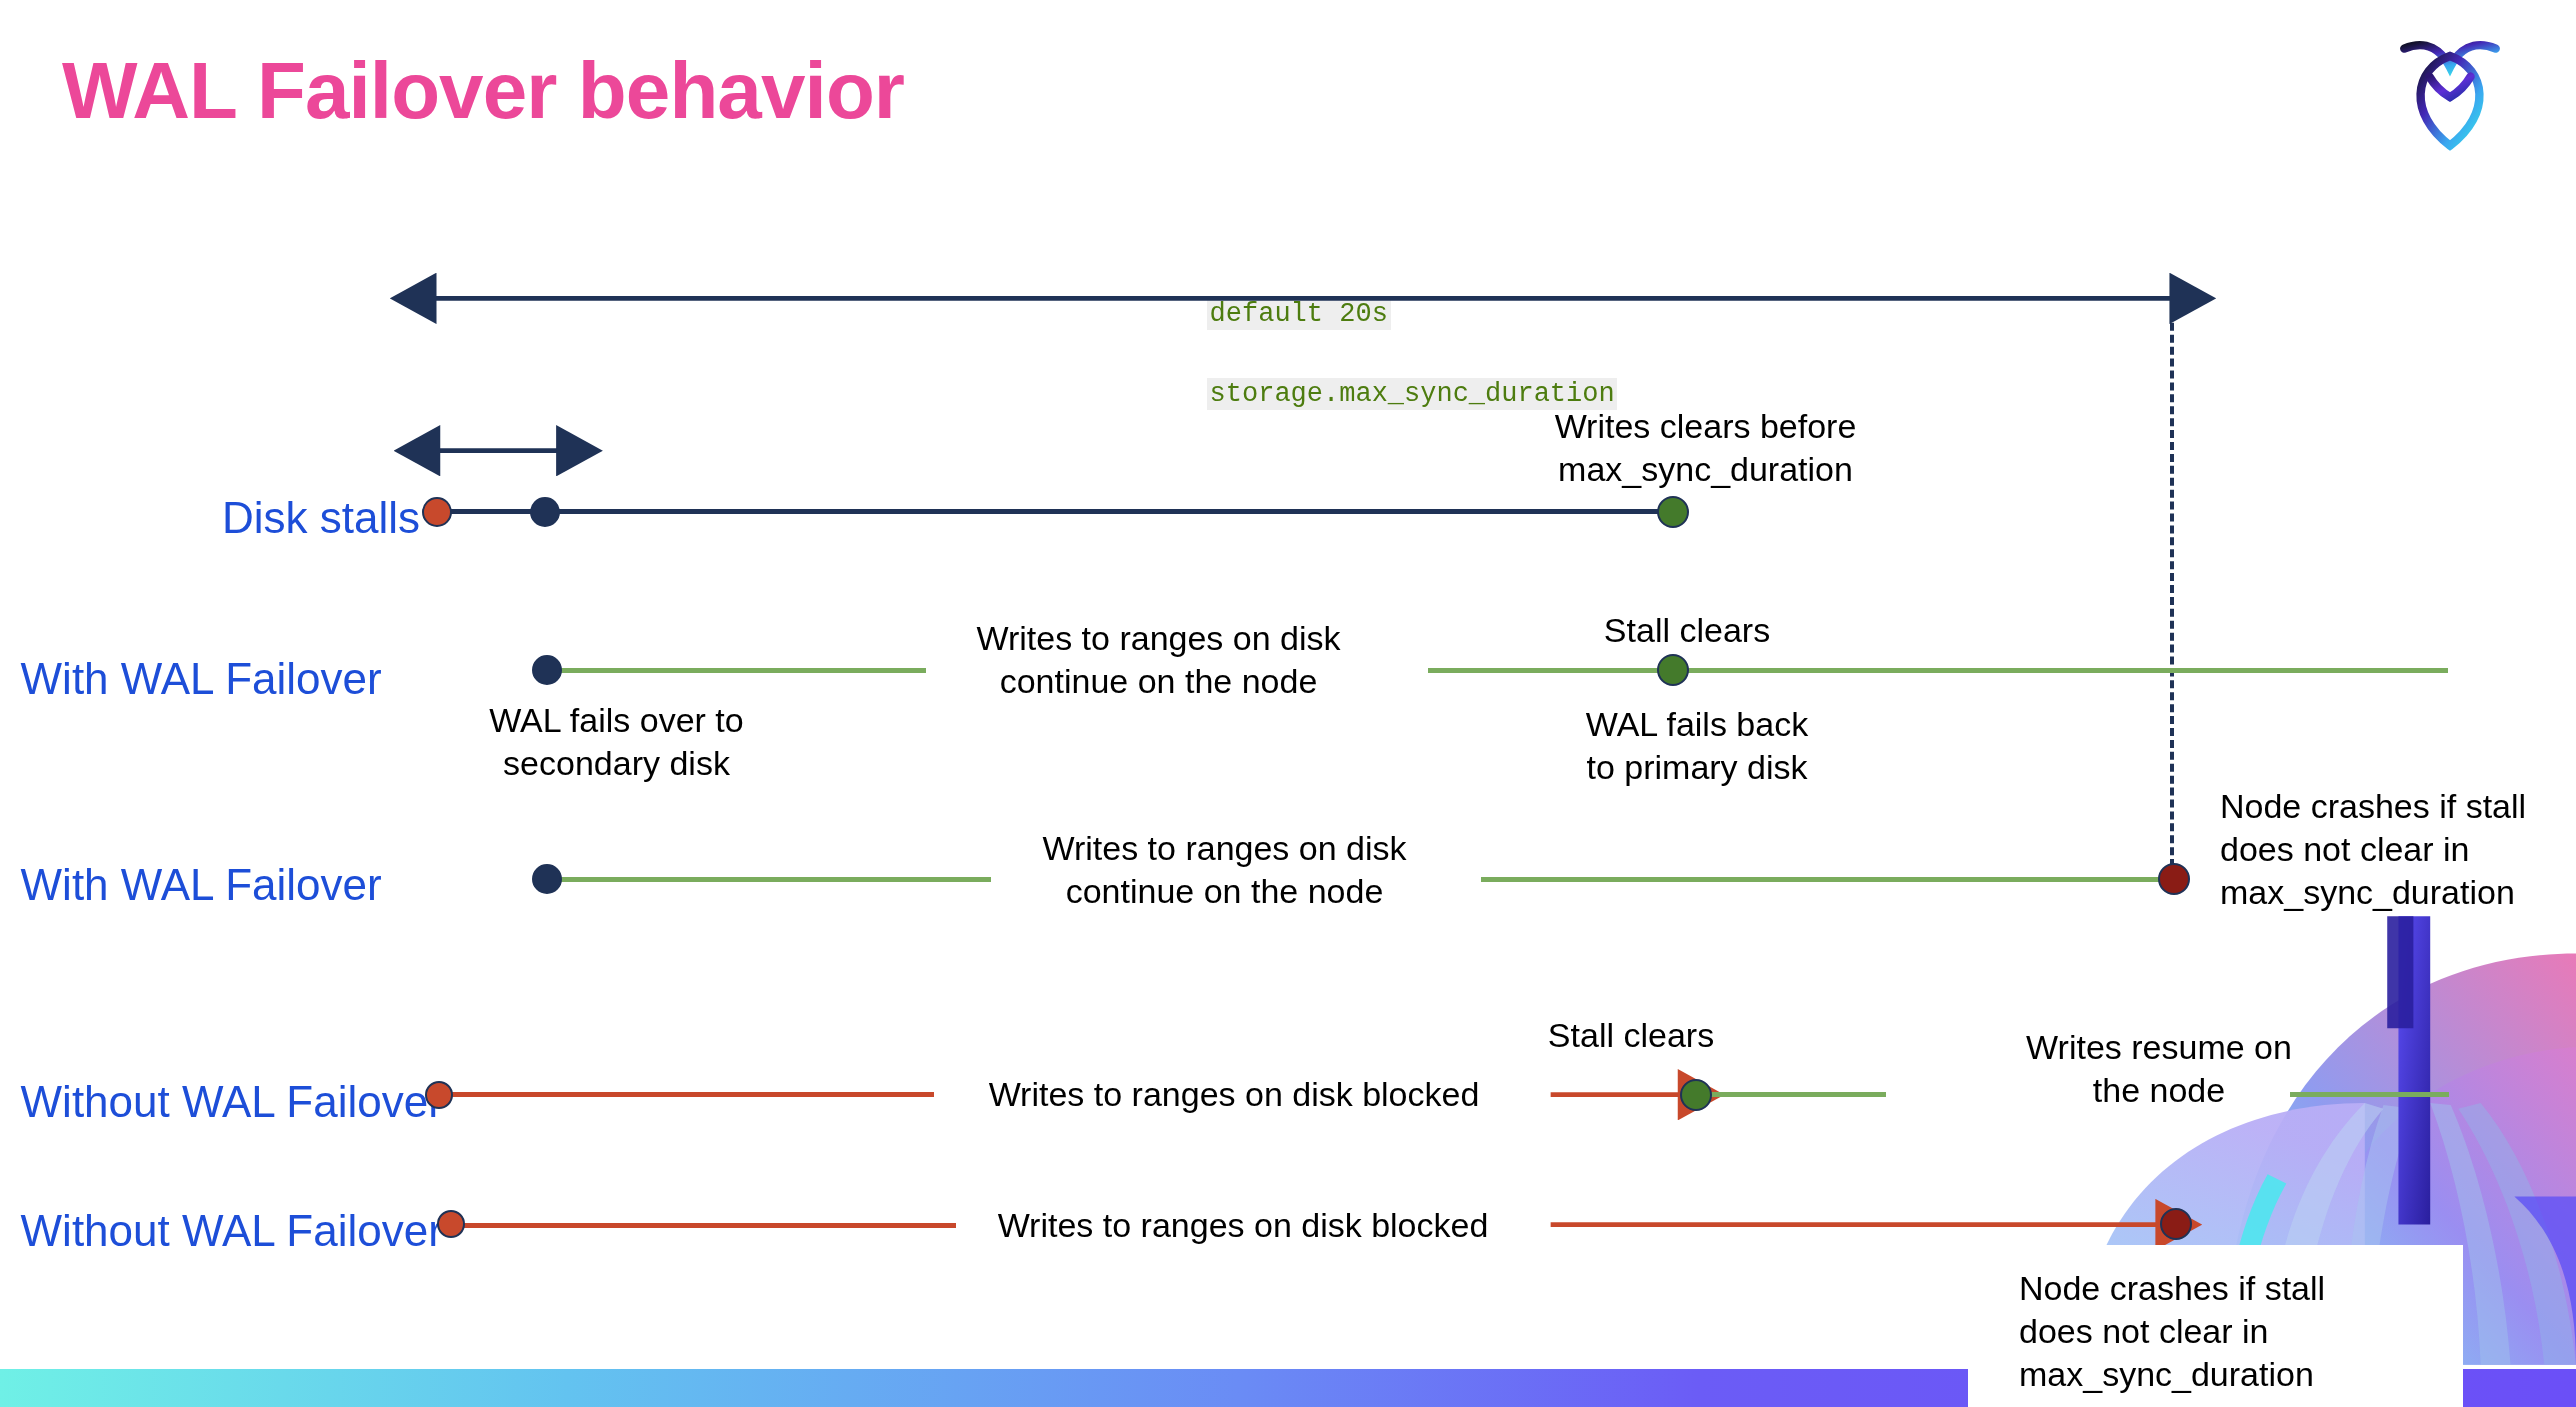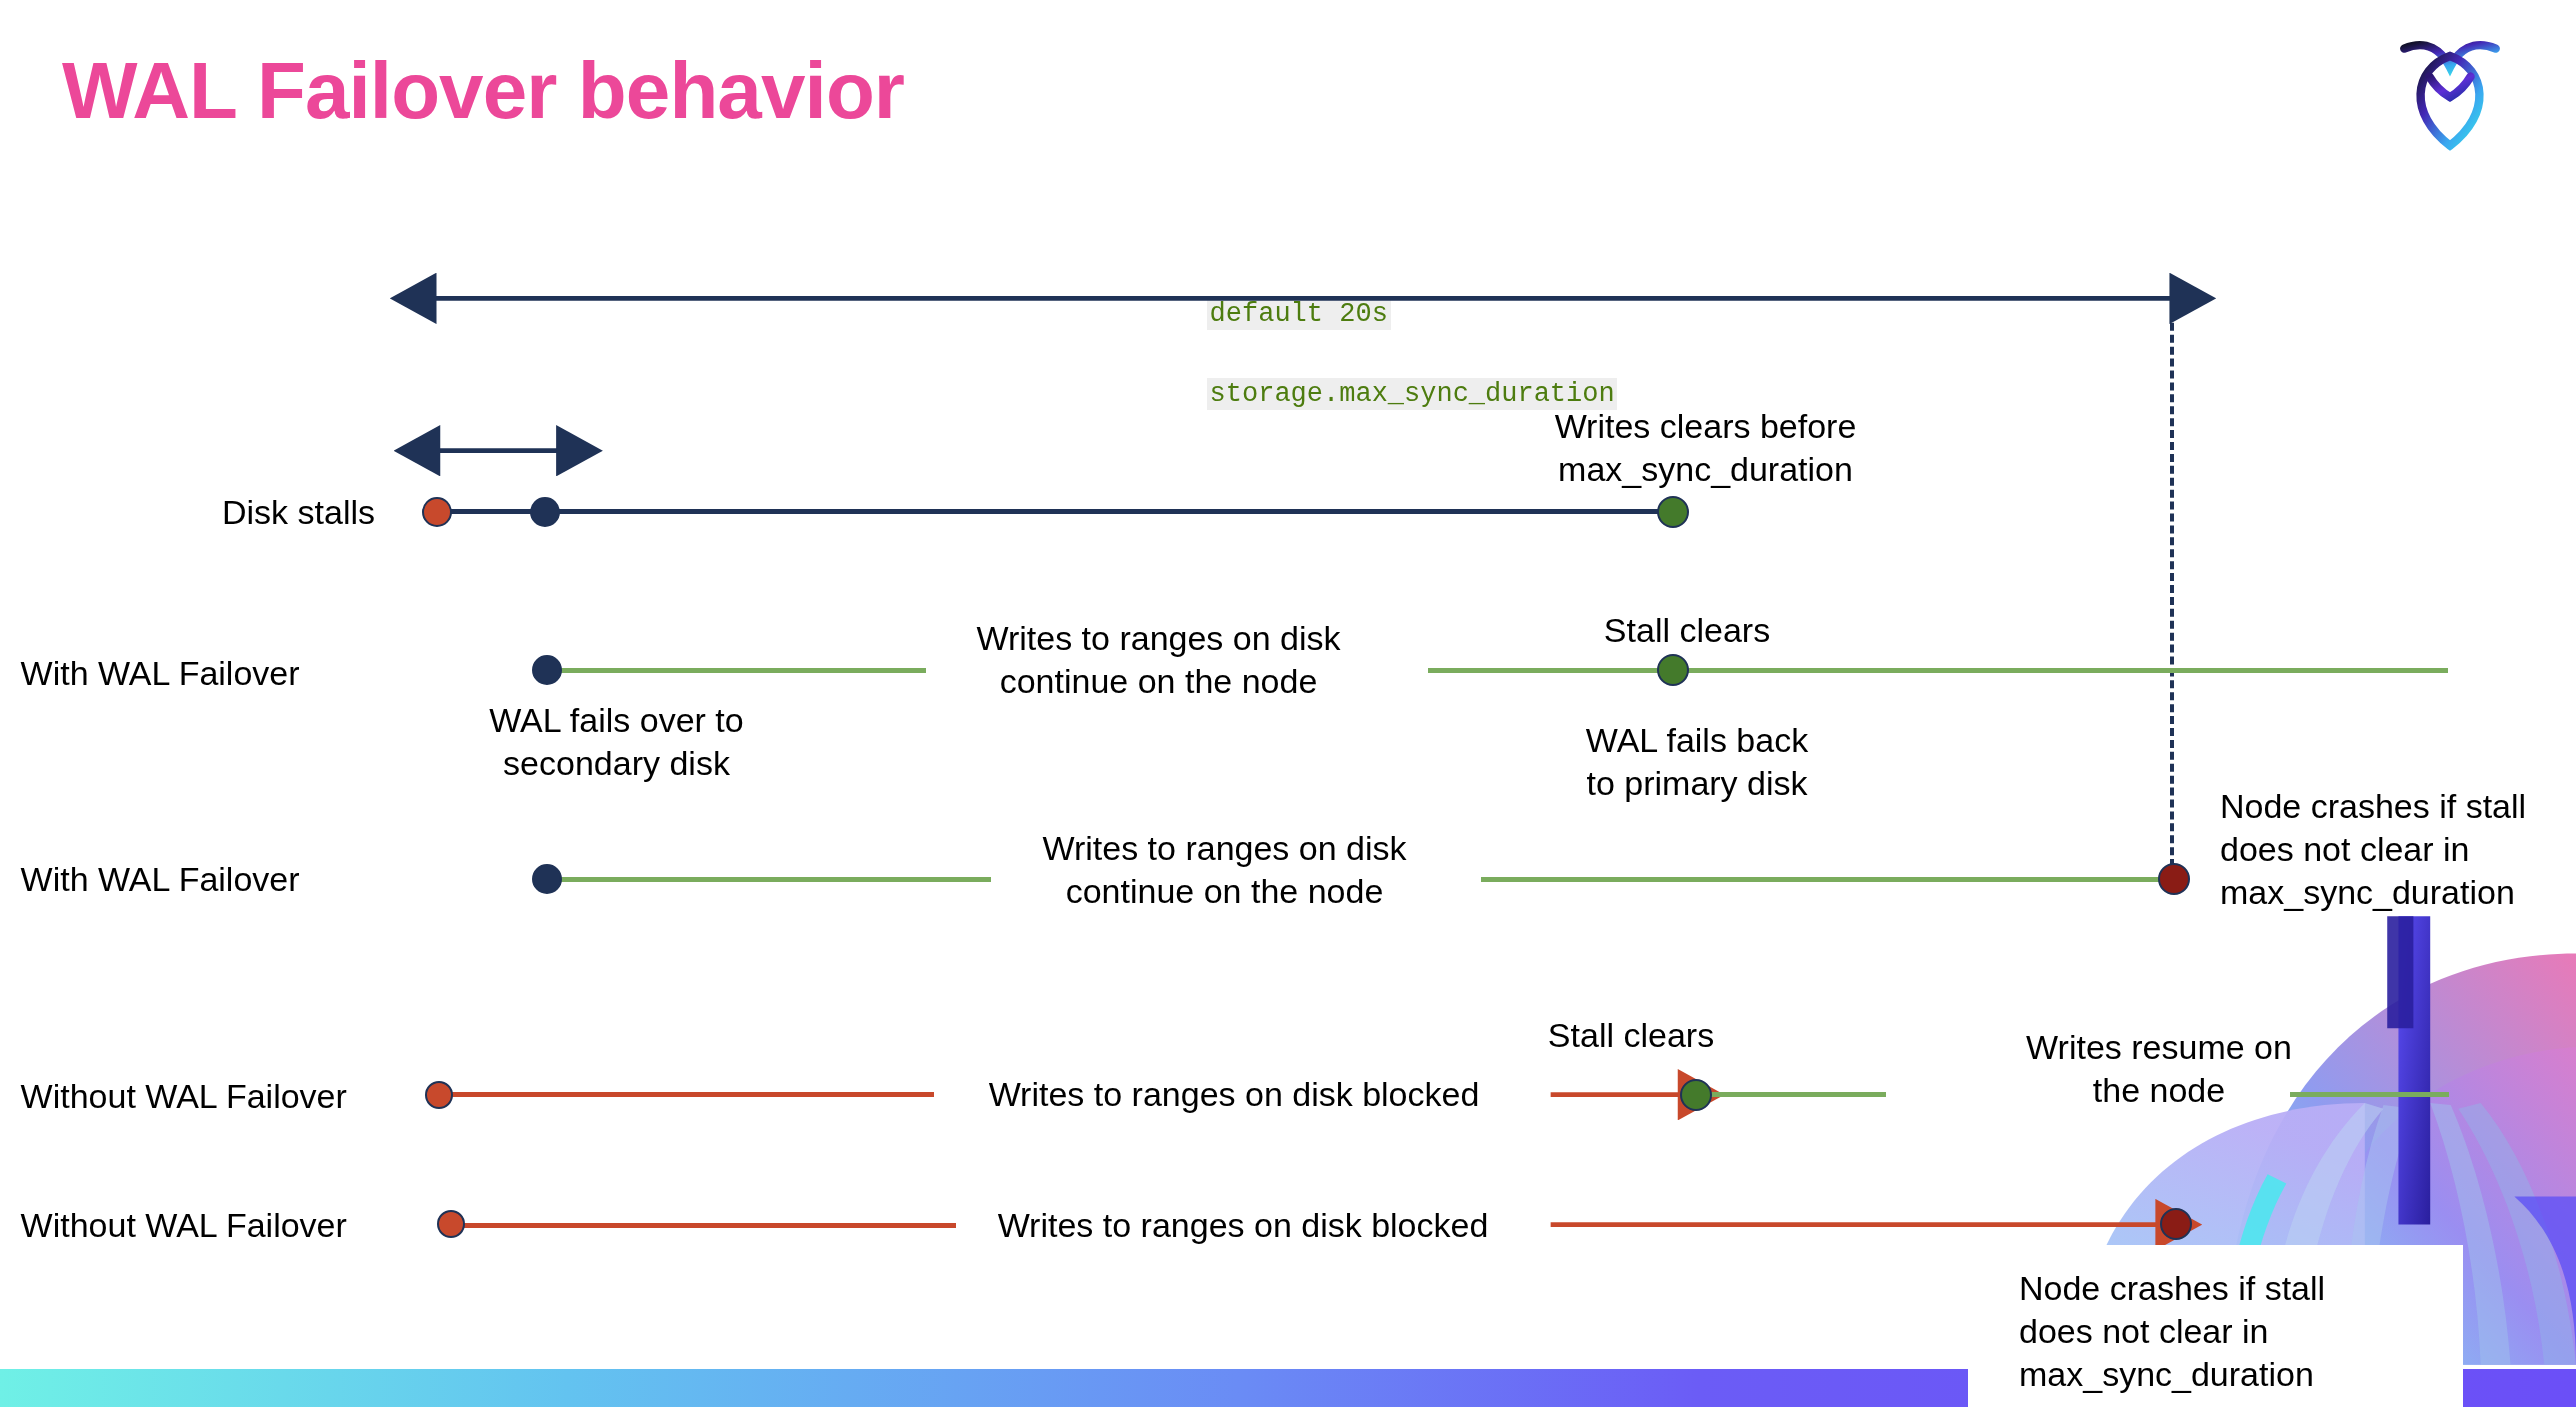--- a/index.html
+++ b/index.html
@@ -100,22 +100,22 @@
     font-family: "Liberation Mono", monospace;
     font-size: 27px;
     line-height: 40px;
     color: #4d7c0f;
     white-space: pre;
   }
   .code-label span { background: #eeeeee; padding: 0.9px 2.8px; }
 
   .row-label {
     position: absolute;
-    font-size: 34px;
-    color: #000000;
+    font-size: 44px;
+    color: #1d4ed8;
     white-space: nowrap;
   }
   .annot {
     position: absolute;
     font-size: 34px;
     line-height: 43px;
     color: #000000;
     text-align: center;
     white-space: pre-line;
   }
@@ -254,21 +254,21 @@
   <div class="hline green" style="left:547px; top:668px; width:379px;"></div>
   <div class="hline green" style="left:1428px; top:668px; width:1020px;"></div>
   <div class="dot dot-navy" style="left:547px; top:670px; width:30px; height:30px;"></div>
   <div class="dot dot-green" style="left:1673px; top:670px; width:32px; height:32px;"></div>
 
   <div class="annot" style="left:939px; top:617px; width:439px;">Writes to ranges on disk
 continue on the node</div>
   <div class="annot" style="left:1542px; top:609px; width:290px;">Stall clears</div>
   <div class="annot" style="left:453px; top:699px; width:327px;">WAL fails over to
 secondary disk</div>
-  <div class="annot" style="left:1538px; top:703px; width:318px;margin-top:16px;">WAL fails  back
+  <div class="annot" style="left:1538px; top:703px; width:318px;">WAL fails  back
 to primary disk</div>
 
   <div class="row-label" style="left:20.6px; top:860px;">With WAL Failover</div>
   <div class="hline green" style="left:547px; top:877px; width:444px;"></div>
   <div class="hline green" style="left:1481px; top:877px; width:687px;"></div>
   <div class="dot dot-navy" style="left:547px; top:879px; width:30px; height:30px;"></div>
   <div class="dot dot-darkred" style="left:2174px; top:879px; width:32px; height:32px;"></div>
 
   <div class="annot" style="left:1000px; top:827px; width:449px;">Writes to ranges on disk
 continue on the node</div>

